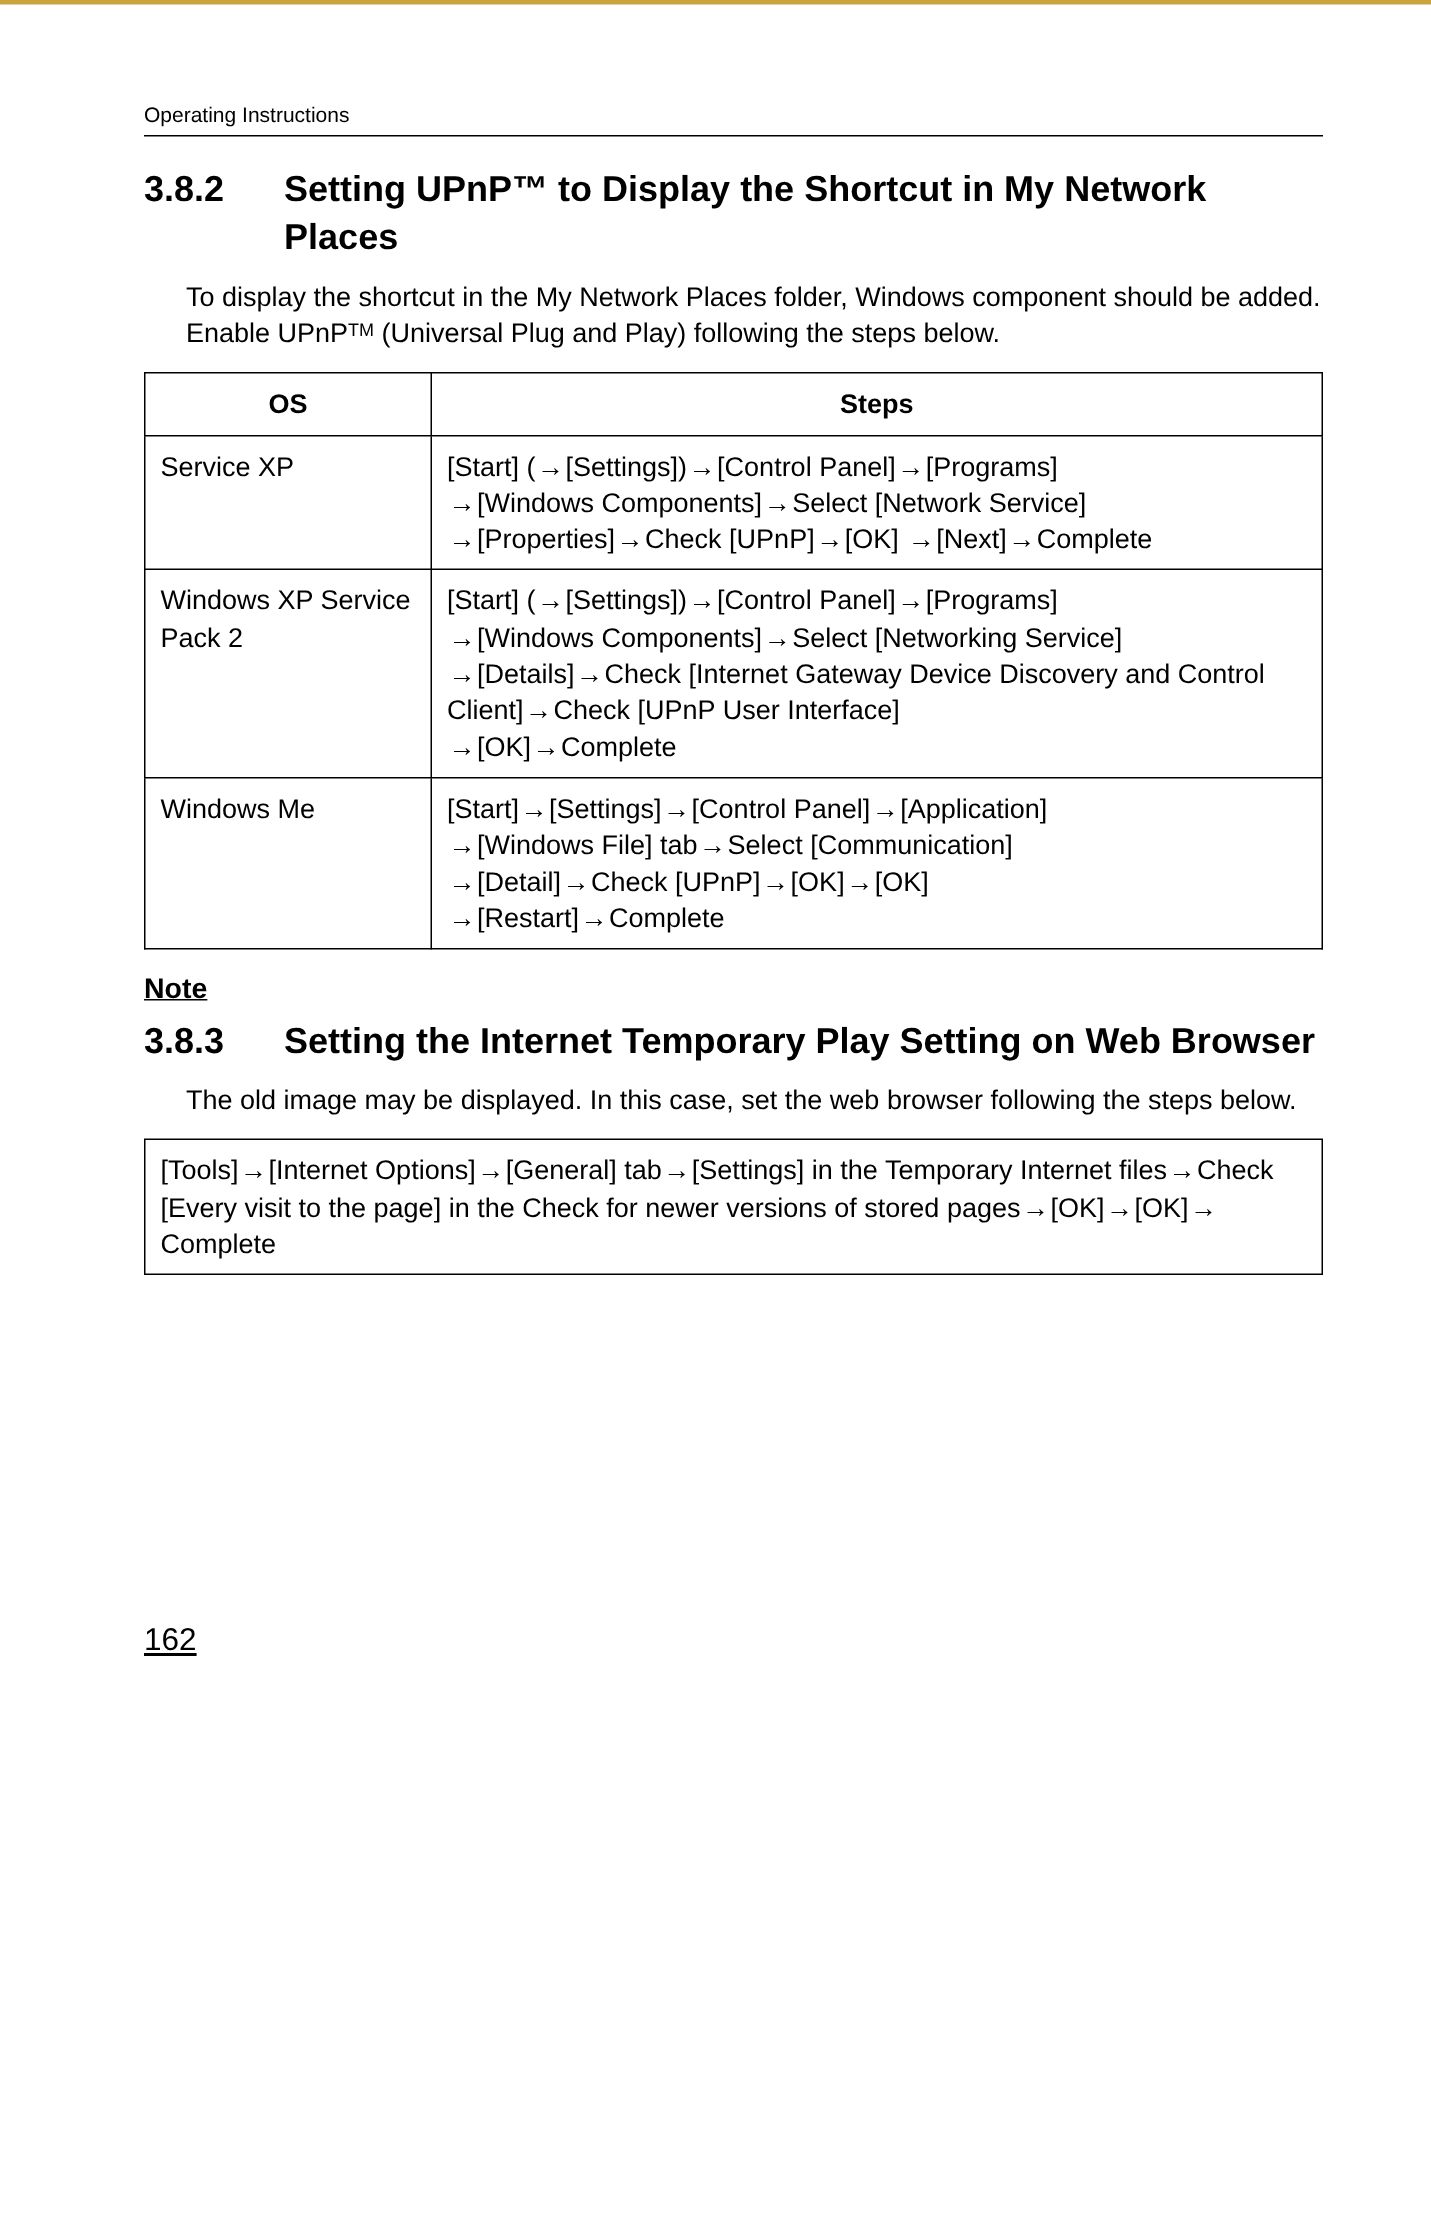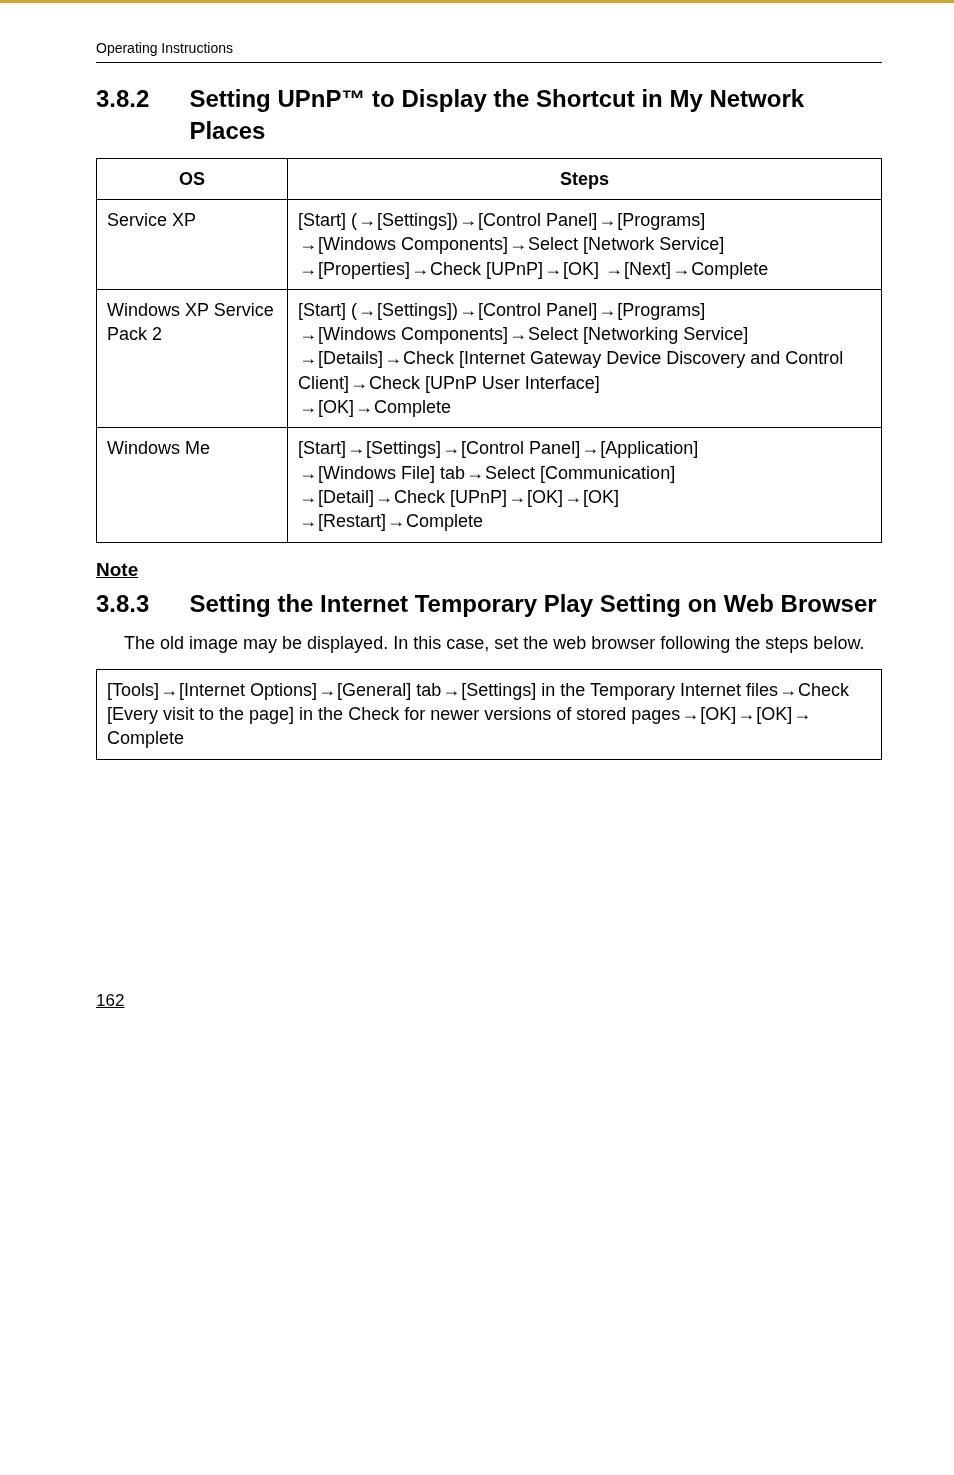--- a/index.html
+++ b/index.html
@@ -6,21 +6,21 @@
     font-family: Arial, Helvetica, sans-serif;
     margin: 0;
     padding: 0;
     background: #fff;
     color: #000;
     font-size: 18px;
     line-height: 1.35;
     width: 954px;
   }
   .page {
-    padding: 36px 72px 72px 96px;
+    padding: 64px 72px 72px 96px;
   }
   .running-head {
     font-size: 14px;
     margin-bottom: 4px;
   }
   .head-rule {
     border: none;
     border-top: 1.5px solid #000;
     margin: 0 0 20px 0;
   }
@@ -83,39 +83,42 @@
     font-family: Arial, sans-serif;
     display: inline-block;
     padding: 0 1px;
   }
   .tm {
     font-size: 12px;
     vertical-align: text-top;
   }
   .page-num {
     margin-top: 230px;
-    font-size: 17px;
+    font-size: 21px;
     text-decoration: underline;
   }
 </style>
 </head>
 <body>
 
 <hr class="gold-rule">
 
 <div class="page">
 
   <div class="running-head">Operating Instructions</div>
   <hr class="head-rule">
 
   <h2 class="section-title">
     <span class="num">3.8.2</span>
     <span class="txt">Setting UPnP™ to Display the Shortcut in My Network Places</span>
   </h2>
 
+  <div class="body-text">
+    <span>To display the shortcut in the My Network Places folder, Windows component should be added. Enable UPnP</span><span class="tm">TM</span><span> (Universal Plug and Play) following the steps below.</span>
+  </div>
 
   <table class="steps">
     <thead>
       <tr>
         <th class="os-col">OS</th>
         <th>Steps</th>
       </tr>
     </thead>
     <tbody>
       <tr>

